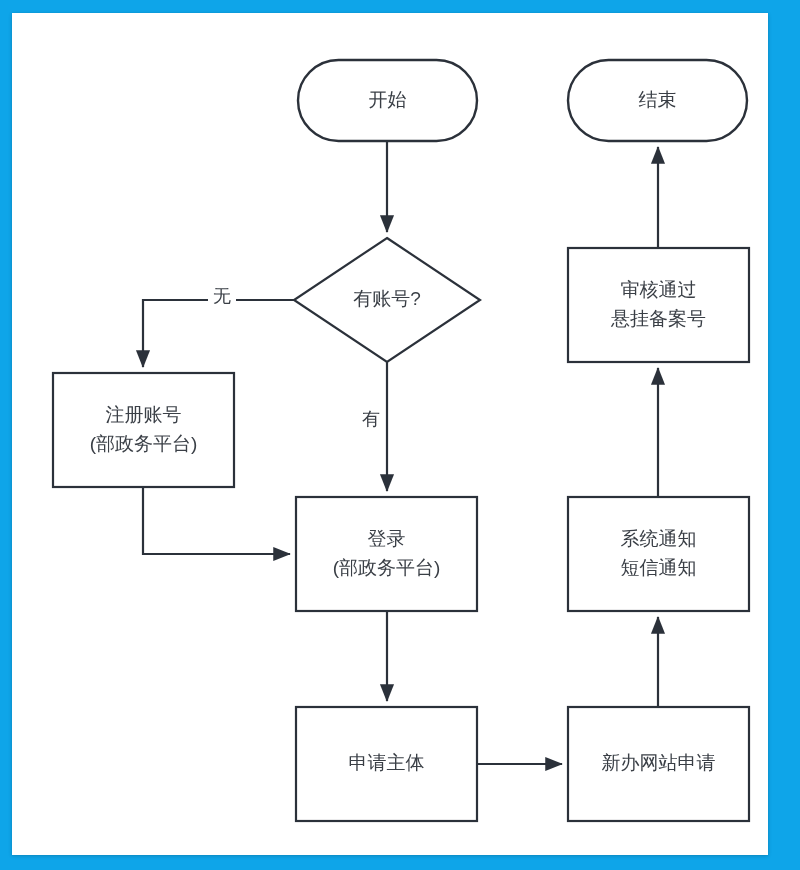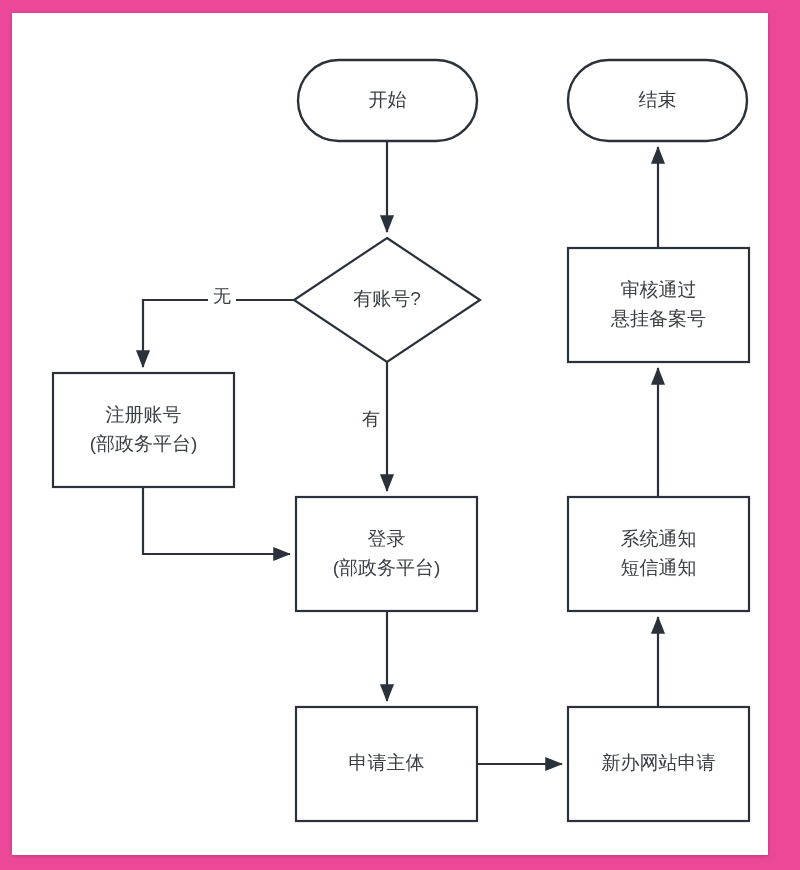--- a/index.html
+++ b/index.html
@@ -10,21 +10,21 @@
   body {
     width: 800px;
     height: 870px;
     font-family: "Liberation Sans", "DejaVu Sans", sans-serif;
     overflow: hidden;
   }
   #canvas {
     position: relative;
     width: 800px;
     height: 870px;
-    background: #ec4899;
+    background: #0ea5e9;
   }
   #card {
     position: absolute;
     left: 12px;
     top: 13px;
     width: 756px;
     height: 842px;
     background: #ffffff;
     box-shadow: 0 1px 4px rgba(0,0,0,0.18), 0 0 1px rgba(0,0,0,0.10);
   }

